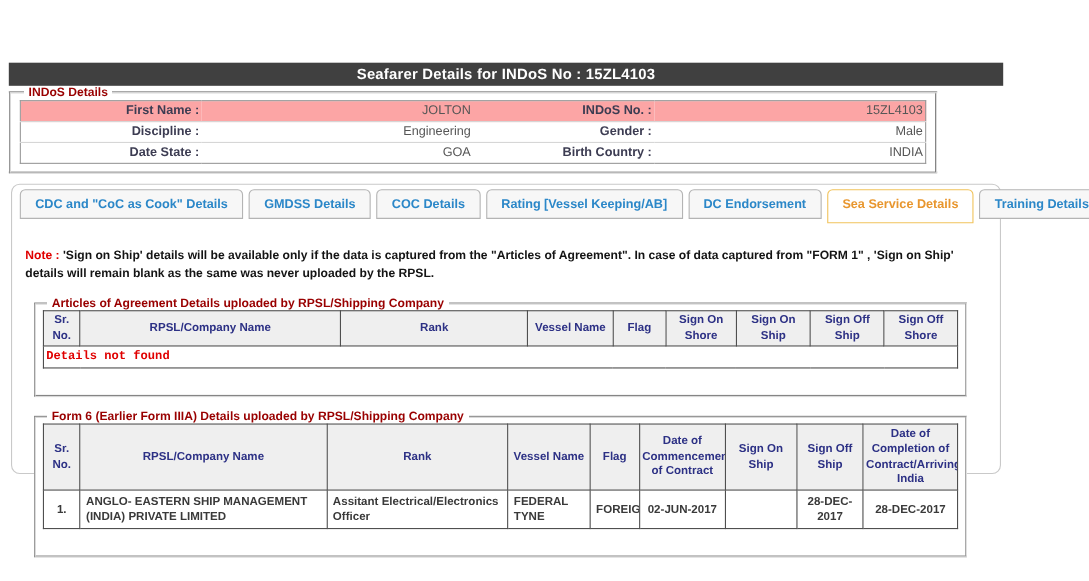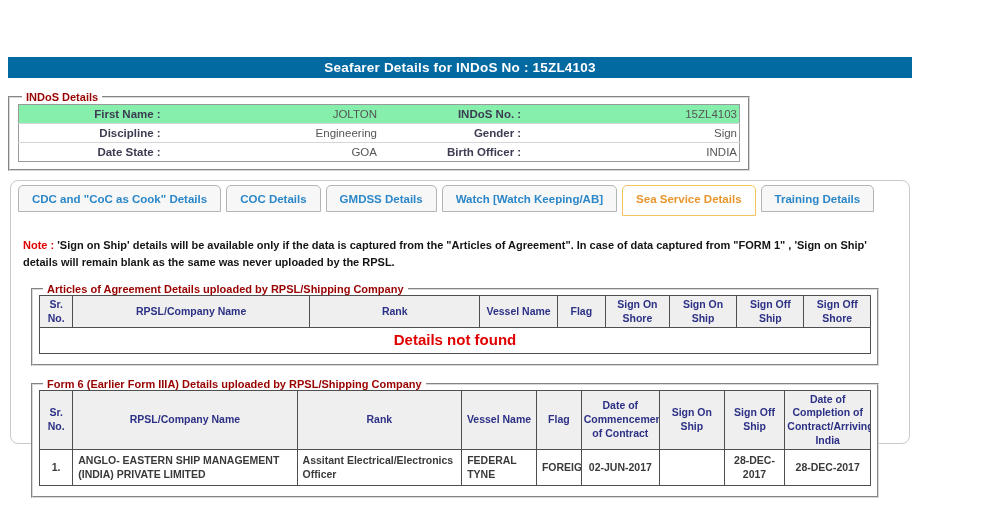--- a/index.html
+++ b/index.html
@@ -5,41 +5,41 @@
   * { box-sizing: border-box; }
   html, body { margin:0; padding:0; background:#fff; }
   body {
     width:990px; height:528px; overflow:hidden;
     font-family:"Liberation Sans","DejaVu Sans",sans-serif;
   }
   .page { position:relative; width:990px; height:528px; }
 
   
   .title-bar {
-    margin:57px 0 13px 8px; width:904px; height:21px;
-    background:#0369a1; color:#fff;
+    margin:57px 0 0 8px; width:904px; height:21px;
+    background:#404040; color:#fff;
     font-weight:bold; font-size:13.5px; line-height:21px; text-align:center;
     letter-spacing:.2px;
   }
 
   
   fieldset { background:#fff; }
   fieldset.indos {
-    margin:0 0 0 8px; width:742px;
+    margin:0 0 0 8px; width:844px;
     border:2px groove #d9d9d9; padding:1px 8px 7px 8px;
   }
   legend {
     font-size:11px; font-weight:bold; color:#990000; padding:0 4px; margin-left:4px;
   }
   table.indos-table {
     width:100%; border-collapse:collapse; border:1px solid #9a9a9a;
     font-size:11.5px;
   }
   .indos-table tr { height:19px; }
-  .indos-table tr.stripe { background:#86efac;margin-top:12px; }
+  .indos-table tr.stripe { background:#fca5a5;margin-top:12px; }
   .indos-table tr td { border-bottom:1px solid #d6d6d6; padding:1px 2px; }
   .indos-table tr:last-child td { border-bottom:none; }
   td.lbl { text-align:right; font-weight:bold; color:#3c3c52; width:20%; white-space:nowrap; }
   td.val { text-align:right; color:#565656; width:30%; padding-left:7px; }
 
   
   .tab-panel {
     margin:9px 0 0 10px; width:900px; height:264px;
     border:1px solid #c9c9c9; border-radius:8px; background:#fff;
   }
@@ -56,36 +56,36 @@
   
   .note {
     margin:19px 16px 0 12px; font-size:11px; font-weight:bold;
     color:#141414; line-height:1.55;
   }
   .note .note-prefix { color:#e00000; }
 
   
   fieldset.grid-box {
     margin:12px 30px 0 20px; border:2px groove #d9d9d9;
-    padding:0 6px 10px 6px;
+    padding:0 6px 24px 6px;
   }
   table.grid {
     width:100%; border-collapse:collapse; table-layout:fixed; font-size:10.5px;
   }
   .grid th {
     border:1px solid #4f4f4f; background:#efefef; color:#2d3185;
     font-weight:bold; padding:2px 2px; text-align:center; line-height:1.3;
     overflow:hidden;
   }
   .grid td {
     border:1px solid #4f4f4f; color:#3a3a3a; font-weight:bold;
     padding:3px 5px; line-height:1.35; overflow:hidden;
   }
   .grid td.center { text-align:center; }
-  .grid td.empty-msg { color:#e00000; text-align:center; padding:2px; font-size:15px; }
+  .grid td.empty-msg { color:#e00000; text-align:left; padding:2px; font-size:11px;font-family:Liberation Mono, monospace; }
 </style>
 </head>
 <body>
 
 <div class="page">
 
   <div class="title-bar">Seafarer Details for INDoS No : 15ZL4103</div>
 
   <fieldset class="indos">
     <legend>INDoS Details</legend>
@@ -94,39 +94,40 @@
           <tr class="stripe">
         <td class="lbl">First Name :</td>
         <td class="val">JOLTON</td>
         <td class="lbl">INDoS No. :</td>
         <td class="val">15ZL4103</td>
       </tr>
       <tr>
         <td class="lbl">Discipline :</td>
         <td class="val">Engineering</td>
         <td class="lbl">Gender :</td>
-        <td class="val">Sign</td>
+        <td class="val">Male</td>
       </tr>
       <tr>
         <td class="lbl">Date State :</td>
         <td class="val">GOA</td>
-        <td class="lbl">Birth Officer :</td>
+        <td class="lbl">Birth Country :</td>
         <td class="val">INDIA</td>
       </tr>
     </tbody>
       </table>
   </fieldset>
 
   <div class="tab-panel">
 
     <div class="tabs">
       <div class="tab">CDC and "CoC as Cook" Details</div>
+      <div class="tab">GMDSS Details</div>
       <div class="tab">COC Details</div>
-      <div class="tab">GMDSS Details</div>
-      <div class="tab">Watch [Watch Keeping/AB]</div>
+      <div class="tab">Rating [Vessel Keeping/AB]</div>
+      <div class="tab">DC Endorsement</div>
       <div class="tab active">Sea Service Details</div>
       <div class="tab">Training Details</div>
     </div>
 
     <div class="note">
       <span class="note-prefix">Note :</span>
       <span>'Sign on Ship' details will be available only if the data is captured from the "Articles of Agreement". In case of data captured from "FORM 1" , 'Sign on Ship' details will remain blank as the same was never uploaded by the RPSL.</span>
     </div>
 
     <fieldset class="grid-box">

